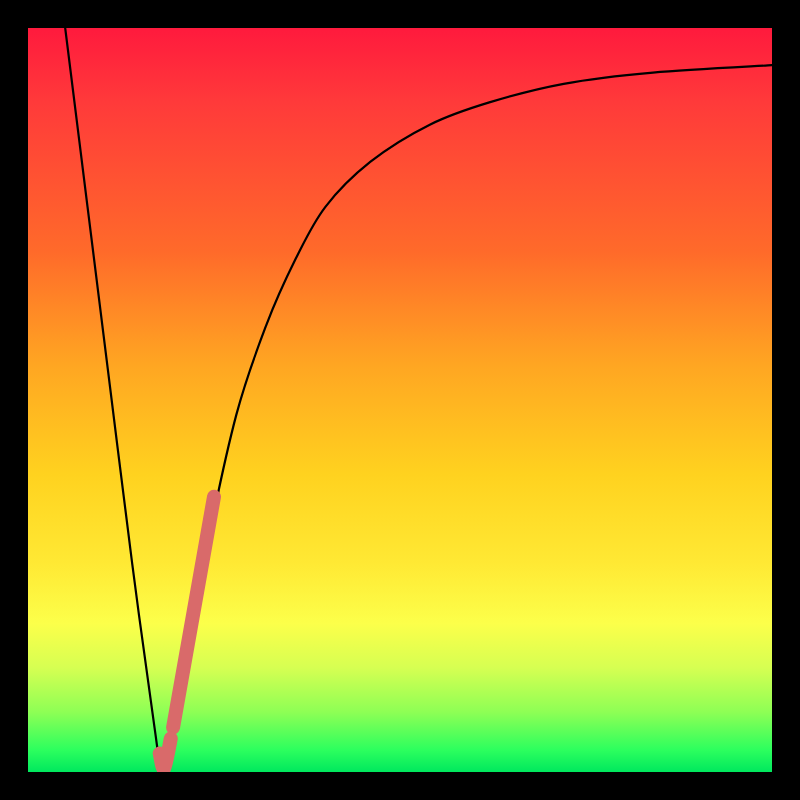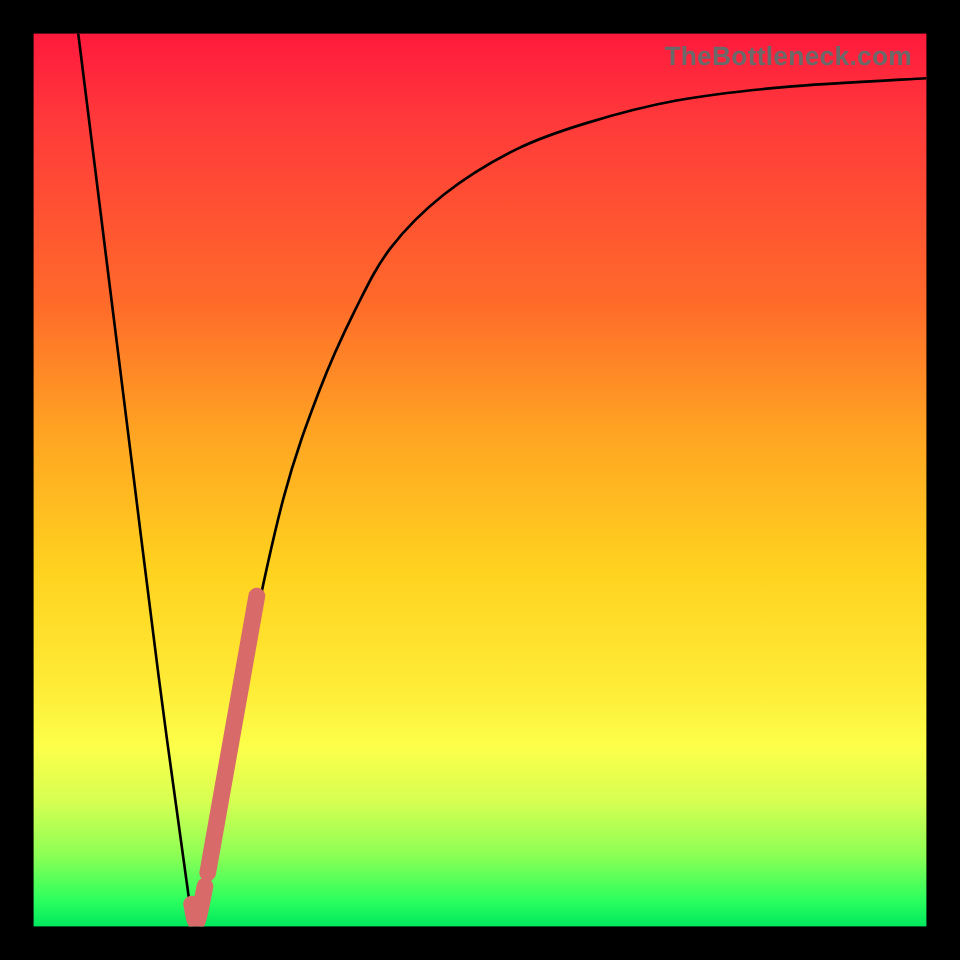--- a/index.html
+++ b/index.html
@@ -76,21 +76,20 @@
     stroke-linejoin: round;
   }
 </style>
 </head>
 <body>
 
 <div class="frame">
 
   <div class="plot">
 
-    <span class="watermark">TheBottleneck.com</span>
 
     <svg class="curves" viewBox="0 0 744 744" preserveAspectRatio="none">
 
       <path id="main-curve" class="curve-main" d="M 37.2 0.0 C 40.9 29.8, 52.1 119.0, 59.5 178.6 C 67.0 238.1, 74.4 297.6, 81.8 357.1 C 89.3 416.6, 96.7 478.6, 104.2 535.7 C 111.6 592.7, 121.5 664.6, 126.5 699.4 C 131.4 734.1, 131.4 739.0, 133.9 744.0 C 136.4 749.0, 138.9 739.0, 141.4 729.1 C 143.8 719.2, 142.6 719.2, 148.8 684.5 C 155.0 649.8, 168.6 570.4, 178.6 520.8 C 188.5 471.2, 198.4 424.1, 208.3 386.9 C 218.2 349.7, 228.2 323.6, 238.1 297.6 C 248.0 271.6, 257.9 250.5, 267.8 230.6 C 277.8 210.8, 285.2 194.7, 297.6 178.6 C 310.0 162.4, 324.9 147.6, 342.2 133.9 C 359.6 120.3, 381.9 106.6, 401.8 96.7 C 421.6 86.8, 439.0 81.2, 461.3 74.4 C 483.6 67.6, 508.4 60.8, 535.7 55.8 C 563.0 50.8, 590.2 47.7, 625.0 44.6 C 659.7 41.5, 724.2 38.4, 744.0 37.2"></path>
 
       <path id="hl-curve" class="curve-highlight" d="M 145.1 699.4 L 186.0 468.7"></path>
 
       <path id="hook-curve" class="curve-hook" d="M 131.7 725.4 C 132.4 727.9, 134.3 742.8, 136.2 740.3 C 138.0 737.8, 141.7 715.5, 142.8 710.5"></path>
     </svg>
 

